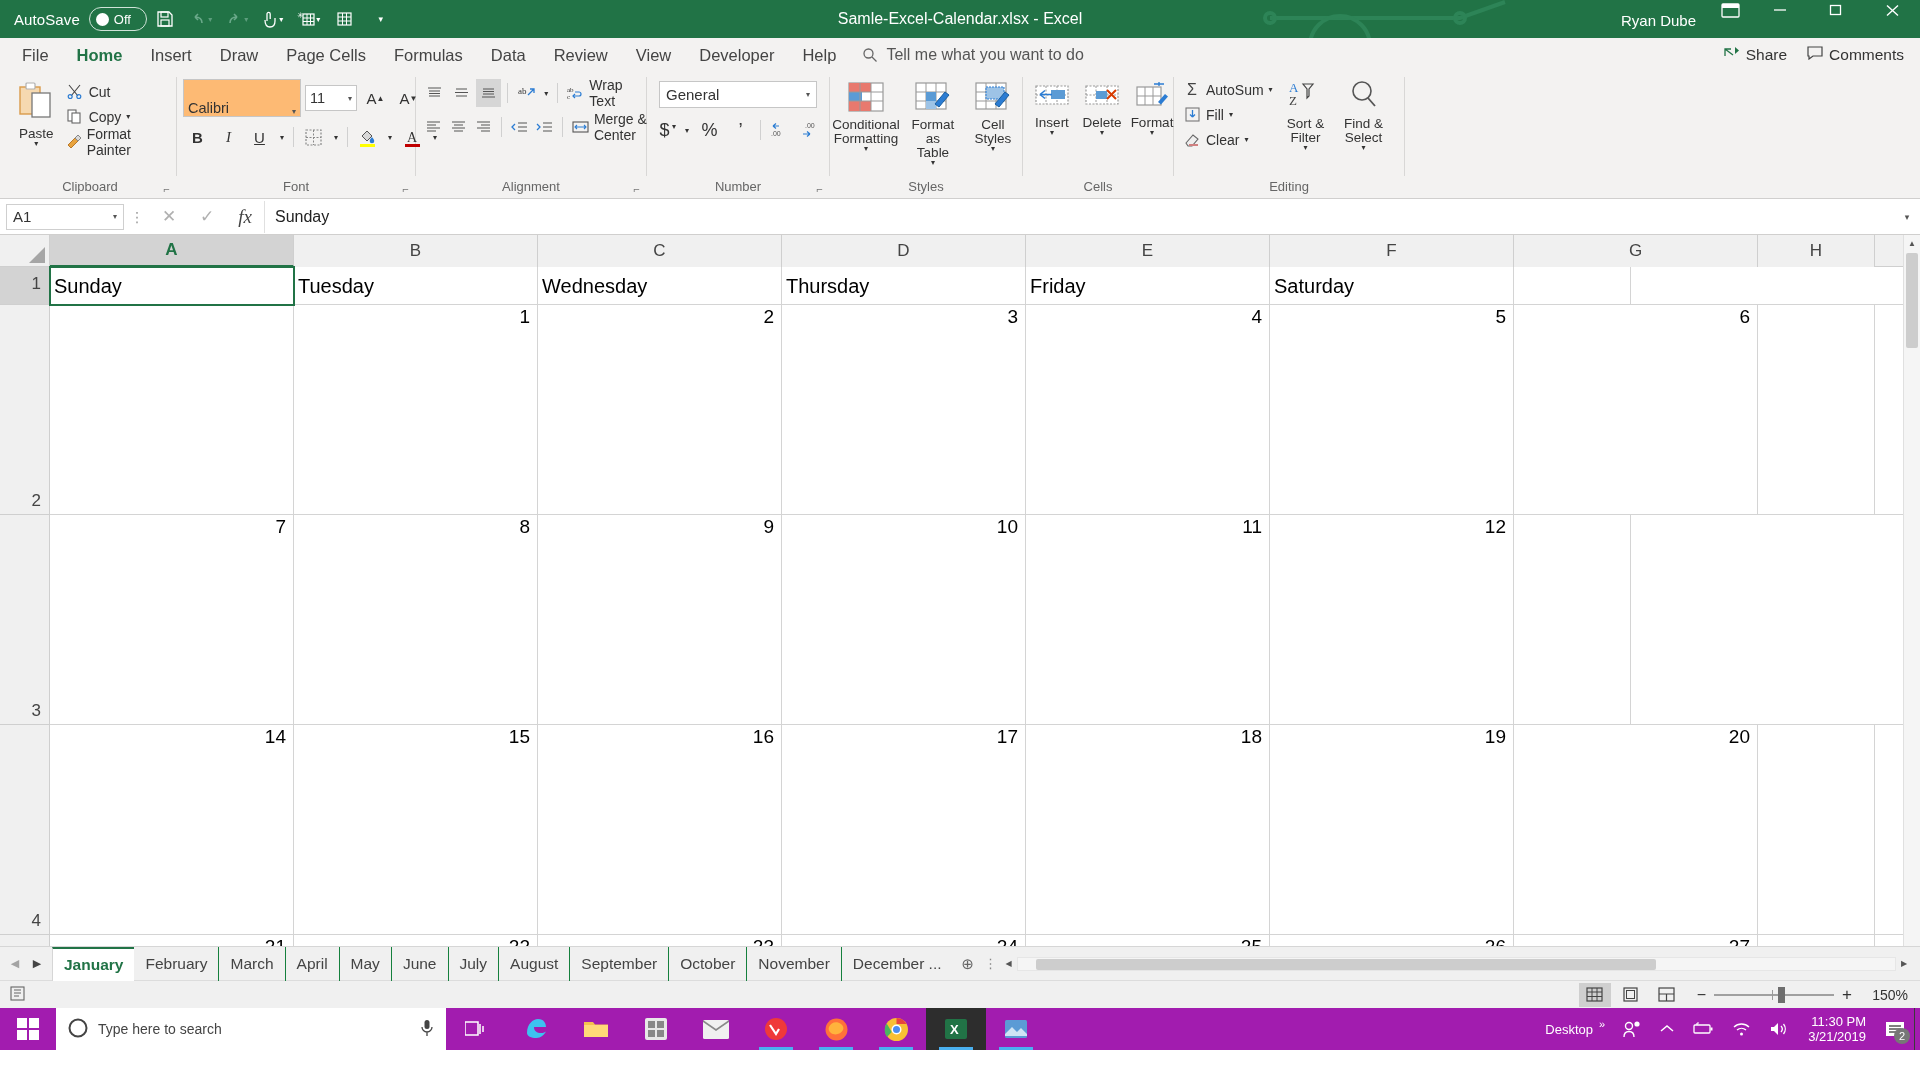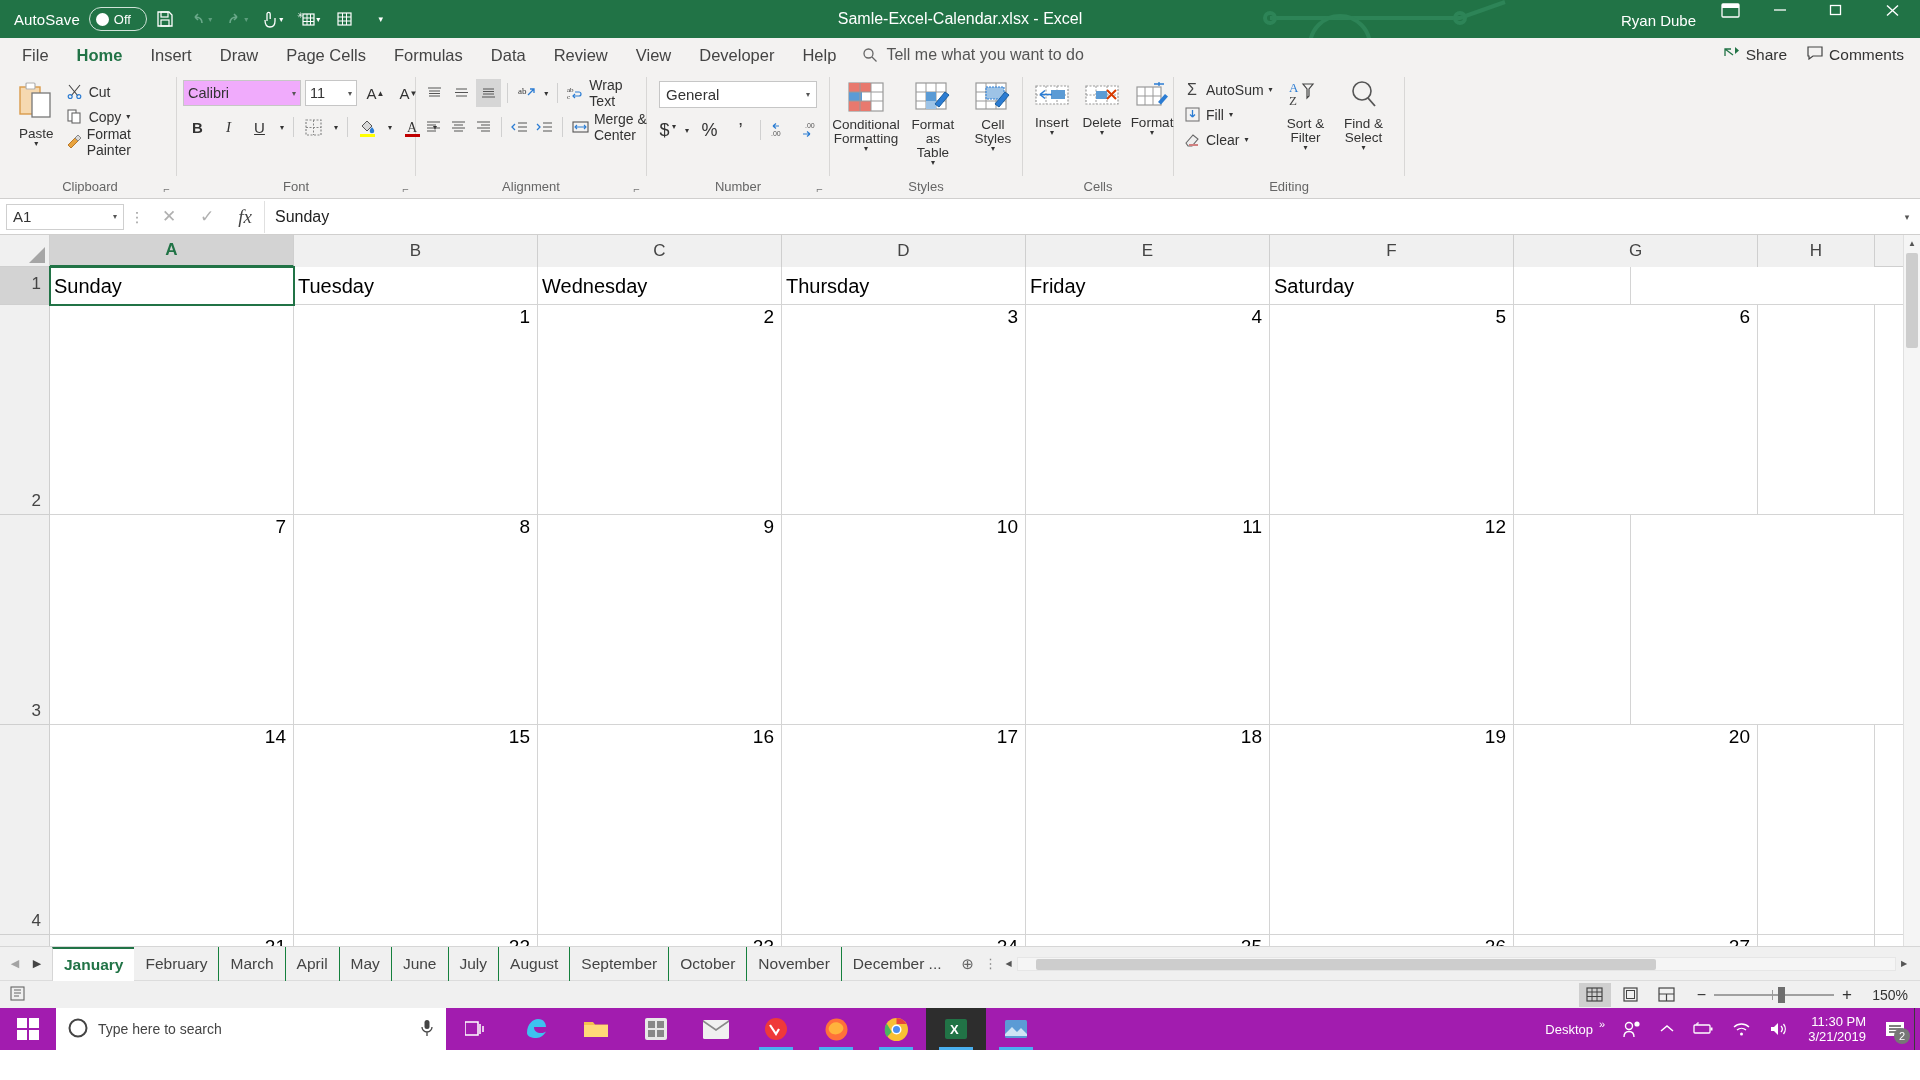--- a/index.html
+++ b/index.html
@@ -74,22 +74,22 @@
     min-width:46px;
   }
   .bigbtn .glyph { margin-bottom:3px; }
   .bigbtn .lbl { white-space:pre-line; }
   .caret-d { font-size:8px; line-height:6px; }
 
   .smallrow { display:flex; align-items:center; gap:5px; font-size:14px; color:#333; height:25px; padding:0 3px; }
   .smallrow .ico { width:18px; display:flex; justify-content:center; }
 
   .fontname {
-    width:118px; height:26px; border:1px solid #c6c6c6; background:#f0abfc; font-size:14.5px;
-    display:flex; align-items:center; padding:0 4px; color:#333;
+    width:118px; height:38px; border:1px solid #c6c6c6; background:#fdba74; font-size:14.5px;
+    display:flex; align-items:flex-end; padding:0 4px; color:#333;
   }
   .fontname .cr { margin-left:auto; font-size:8px; color:#555;}
   .fontsize { width:52px; height:26px; border:1px solid #c6c6c6; background:#fff; font-size:14.5px;
     display:flex; align-items:center; padding:0 4px; color:#333; }
   .fontsize .cr { margin-left:auto; font-size:8px; color:#555;}
   .sqbtn { width:29px; height:28px; display:flex; align-items:center; justify-content:center; font-size:15px; color:#333; }
   .sqbtn.active { background:#d6d6d6; }
   .numfmt { width:158px; height:27px; border:1px solid #c6c6c6; background:#fff; font-size:15px;
     display:flex; align-items:center; padding:0 6px; color:#333;}
   .numfmt .cr { margin-left:auto; font-size:8px; color:#555;}

